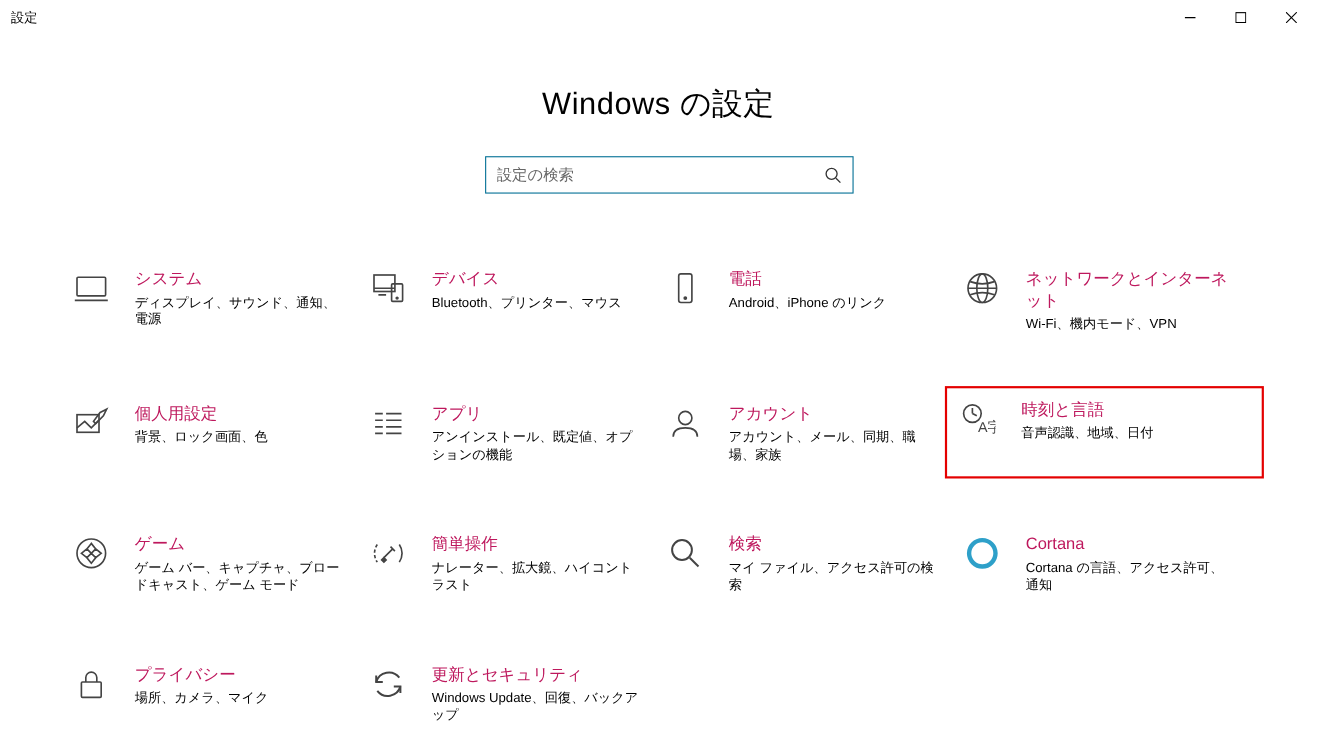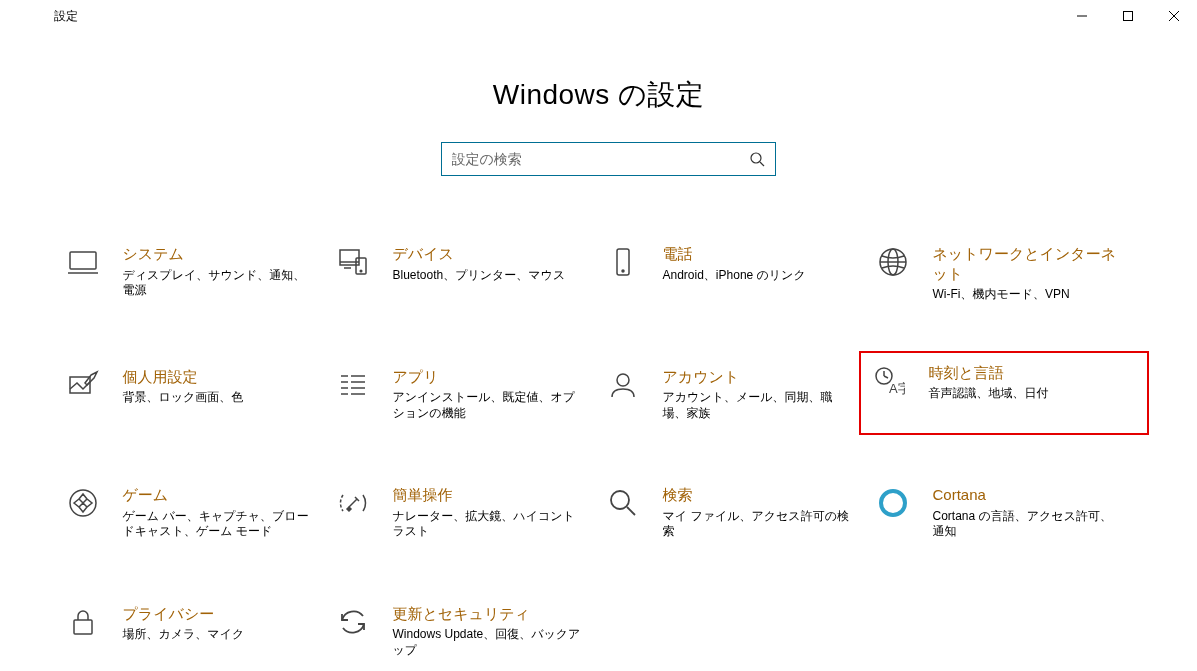--- a/index.html
+++ b/index.html
@@ -1,33 +1,33 @@
 <!DOCTYPE html>
 <html><head>
 <meta charset="utf-8">
 <style>
 * { margin:0; padding:0; box-sizing:border-box; }
 body { font-family:"Yu Gothic UI","Segoe UI",Meiryo,sans-serif; background:#fff; width:1197px; height:671px; overflow:hidden; color:#000; }
-.titlebar { height:32px; display:flex; align-items:center; justify-content:space-between; padding-left:10px;margin-left:44px; }
+.titlebar { height:32px; display:flex; align-items:center; justify-content:space-between; padding-left:10px; }
 .titlebar-title { font-size:12px; }
 .win-controls { display:flex; height:100%; }
 .win-btn { width:46px; height:100%; display:flex; align-items:center; justify-content:center; cursor:pointer; }
 .win-btn svg { width:10px; height:10px; }
 .page-title { text-align:center; font-size:28px; font-weight:300; margin-top:44px; letter-spacing:0.5px; }
 .search-wrap { display:flex; justify-content:center; margin-top:28px;padding-left:19px; }
 .search-box { width:335px; height:34px; border:1.5px solid #006f94; display:flex; align-items:center; padding:0 10px; }
 .search-input { flex:1; border:none; outline:none; font-size:14px; font-family:inherit; background:transparent; }
 .search-input::placeholder { color:#666; }
 .search-icon { width:16px; height:16px; color:#333; }
 .grid { display:grid; grid-template-columns:repeat(4,270px); gap:54px 0; justify-content:center; margin:62px auto 0; width:1080px; }
 .tile { display:flex; align-items:flex-start; cursor:pointer; padding:4px; }
 .tile-icon { width:40px; height:40px; flex-shrink:0; display:flex; align-items:center; justify-content:center; margin-right:20px; color:#444; }
 .tile-icon svg { width:32px; height:32px; }
 .tile-text { padding-top:2px; max-width:190px; }
-.tile-title { font-size:15px; color:#a16207; line-height:1.3; }
+.tile-title { font-size:15px; color:#be185d; line-height:1.3; }
 .tile-desc { font-size:12px; color:#000000; margin-top:4px; line-height:1.3; }
 .tile.highlighted { outline:2px solid #e40000; outline-offset:4px; padding:4px 8px 20px 4px; margin:-4px; }
 .cortana-ring { width:28px; height:28px; border:4px solid #2ea0c9; border-radius:50%; }
 </style>
 </head>
 <body>
 
 <div class="titlebar">
   <span class="titlebar-title">設定</span>
   <div class="win-controls">

